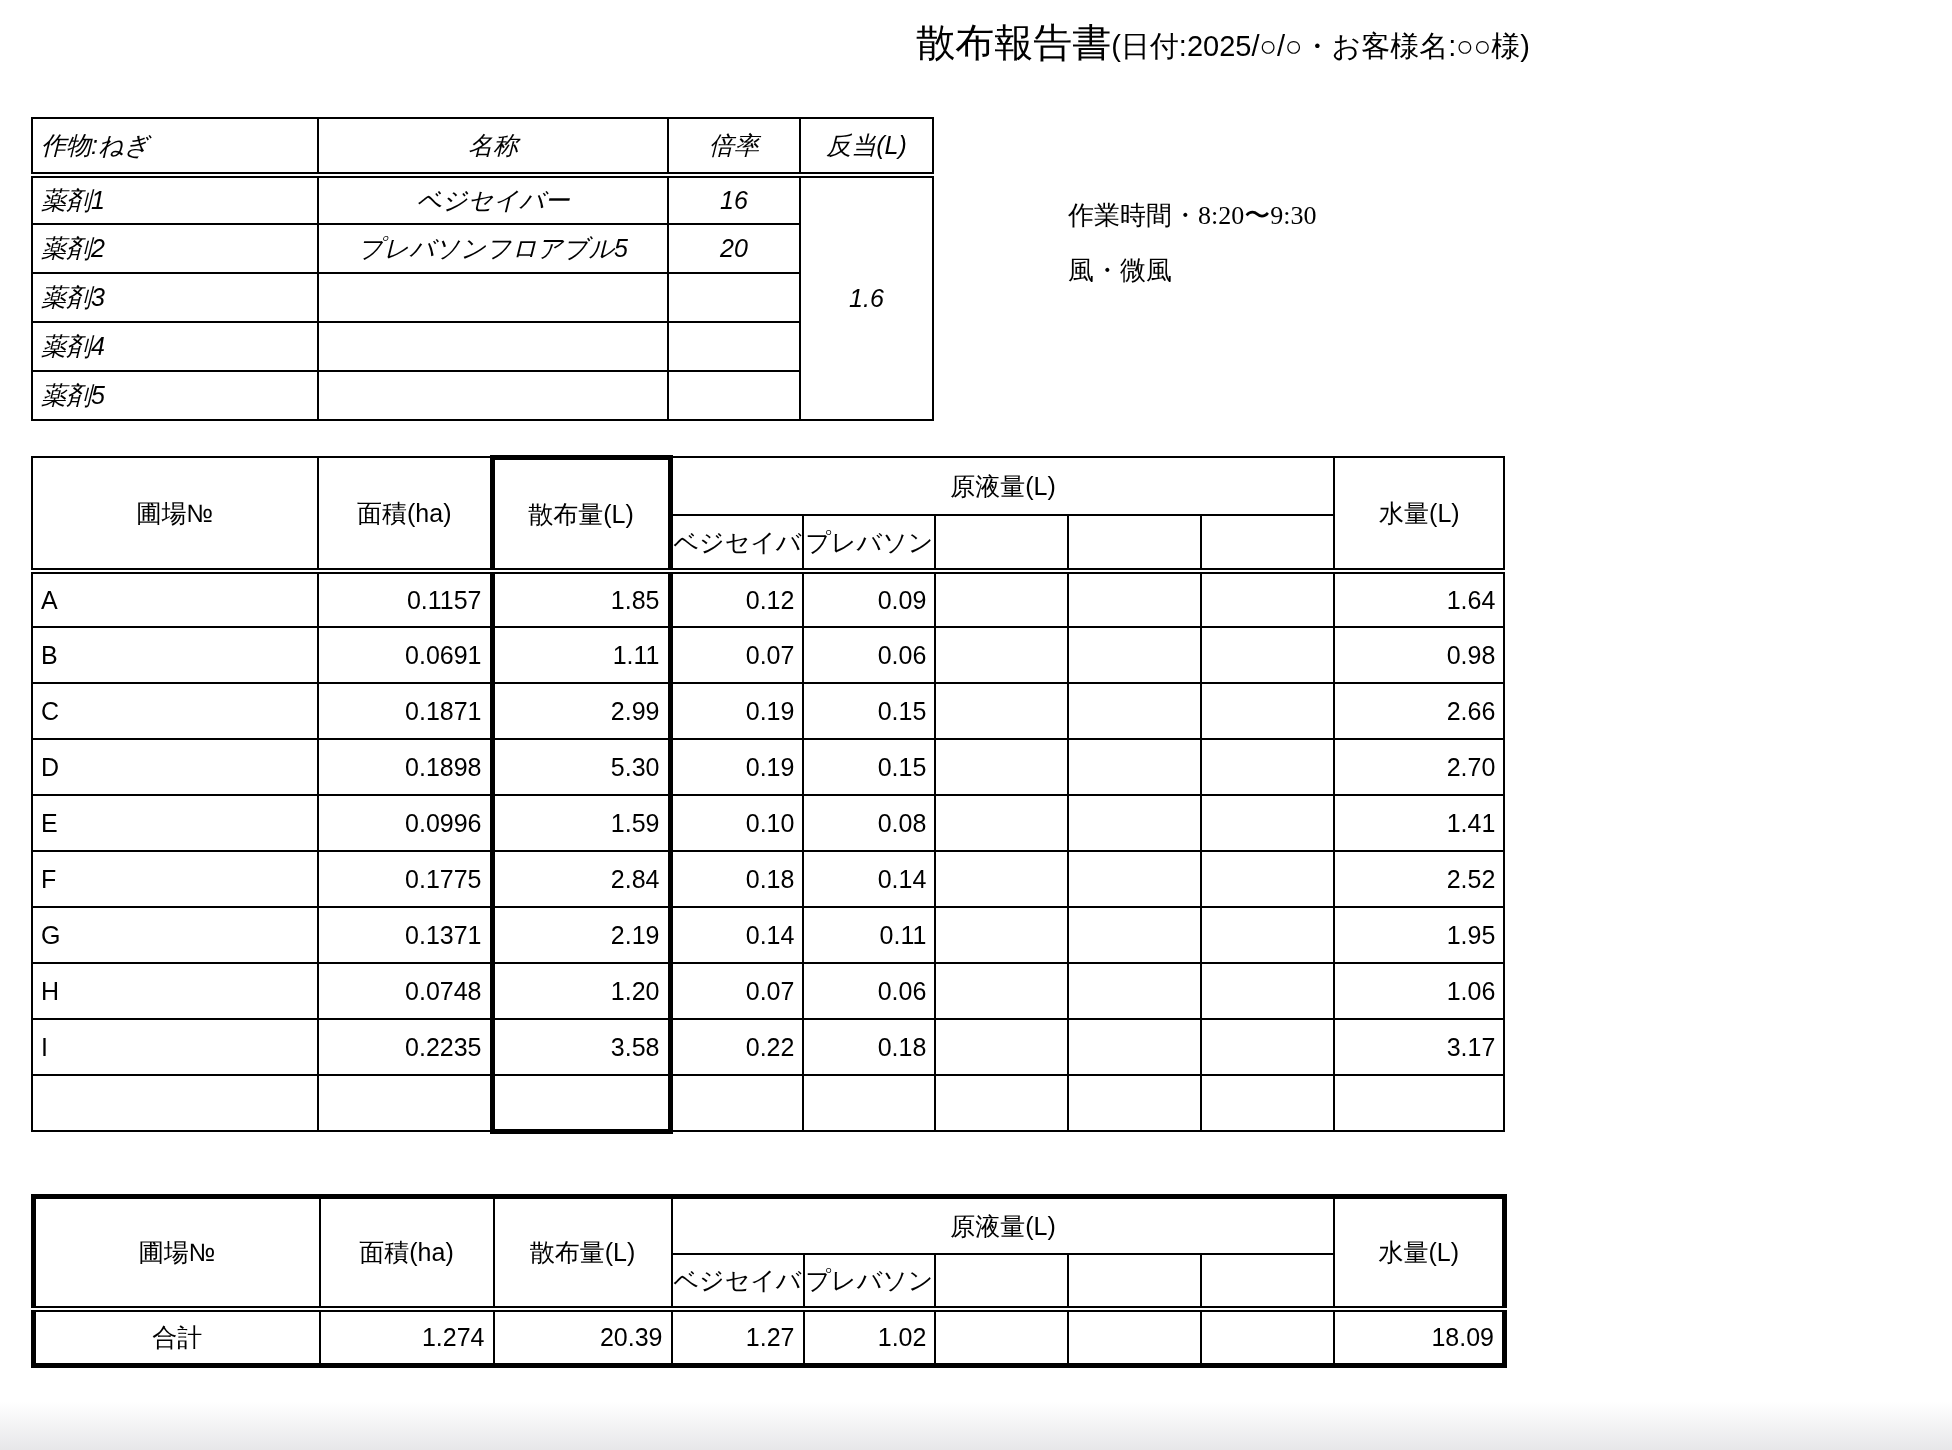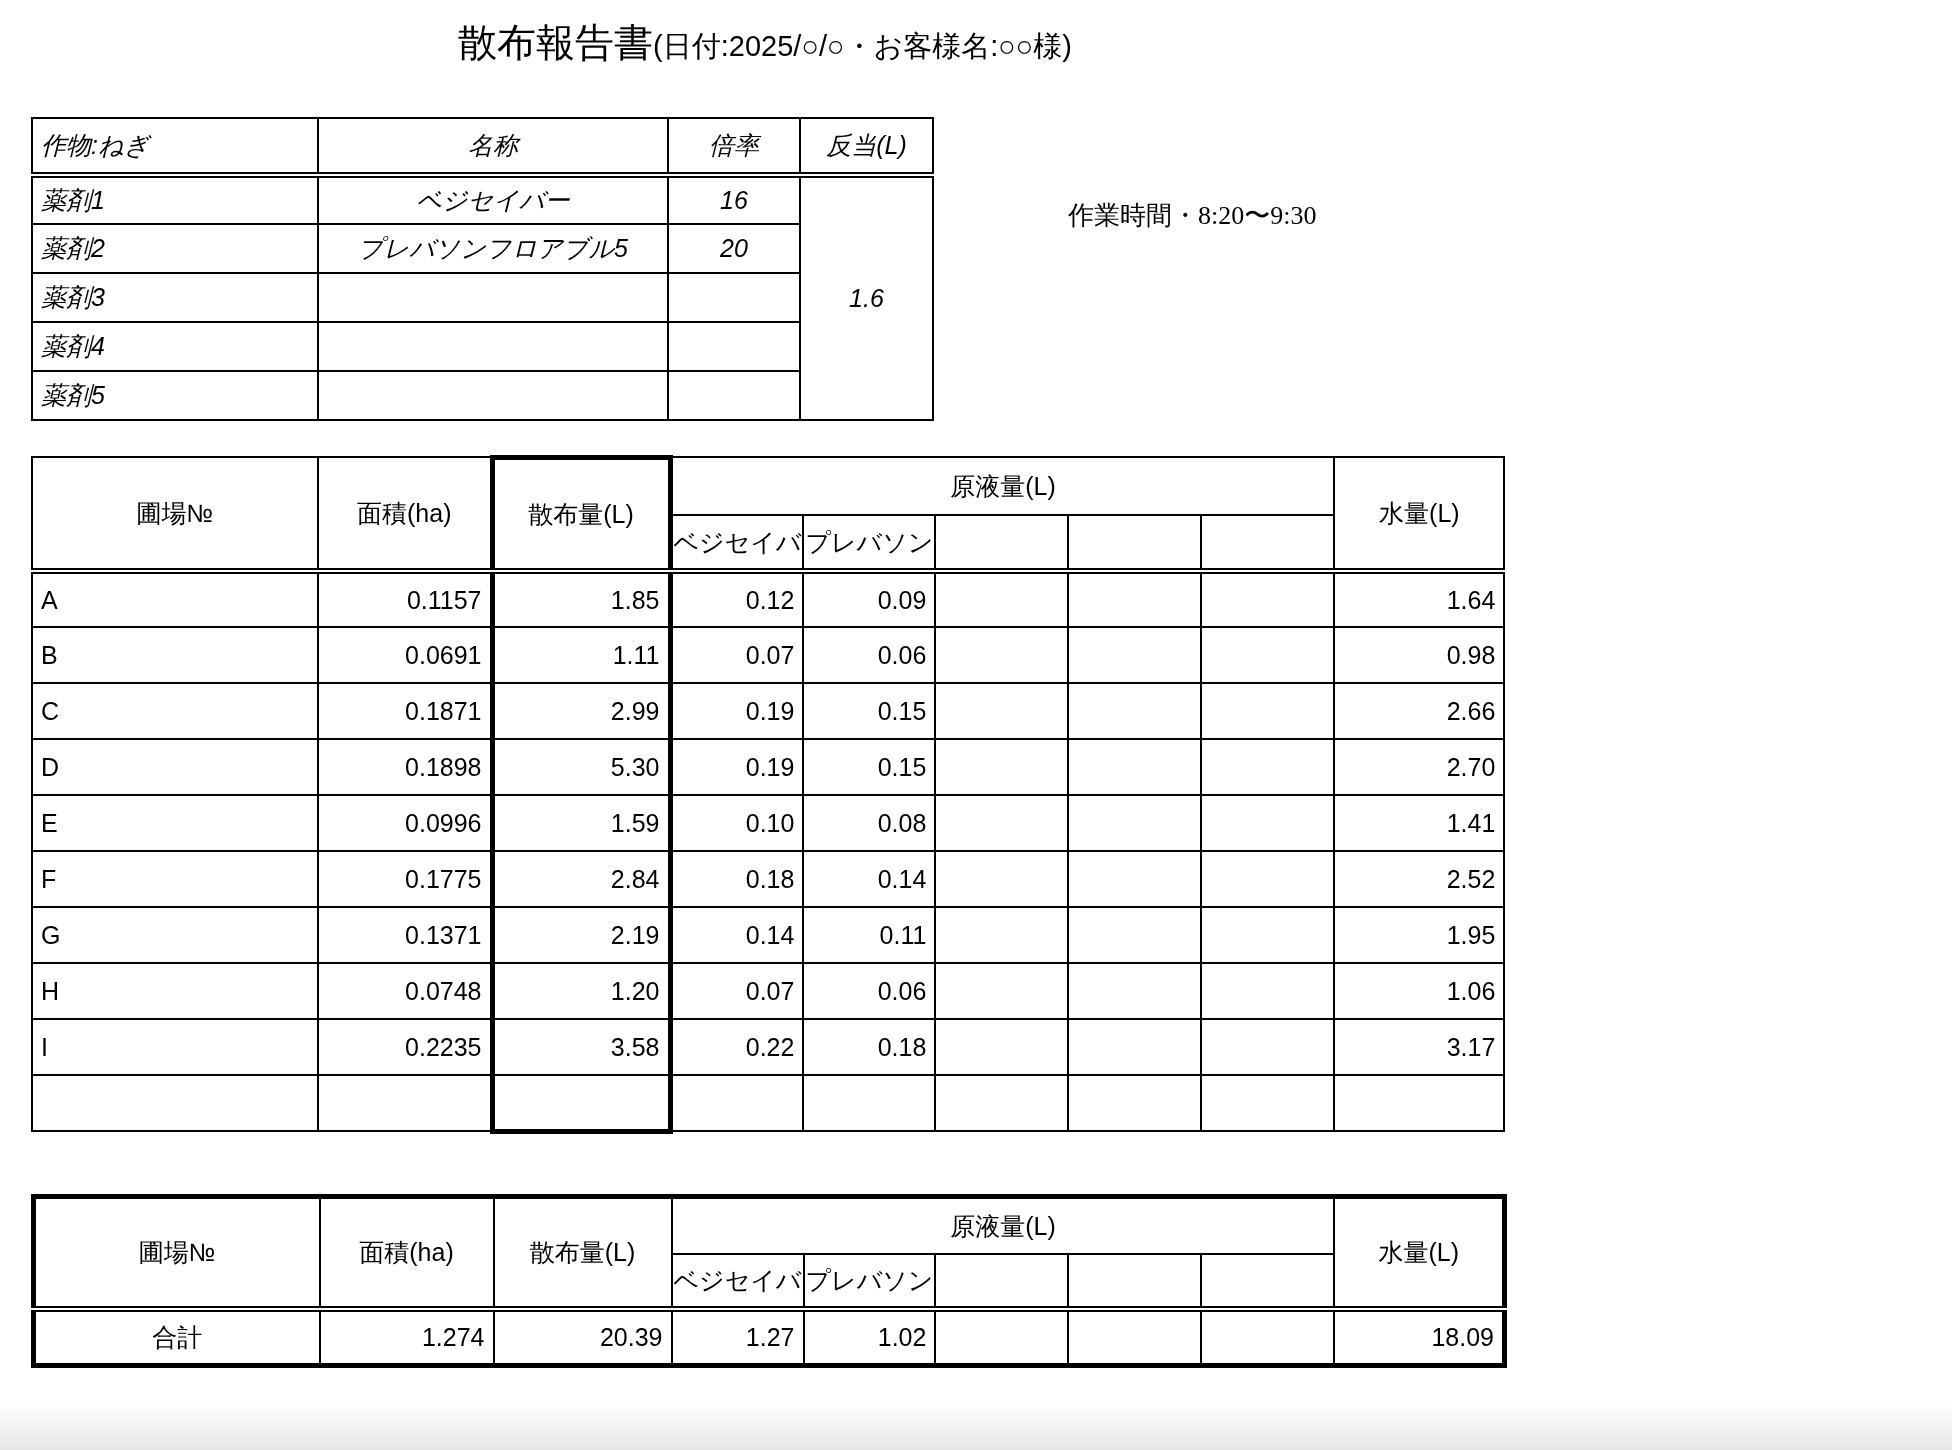--- a/index.html
+++ b/index.html
@@ -7,21 +7,21 @@
   body {
     width: 1952px; height: 1450px;
     background: #ffffff; color: #000;
     font-family: "Liberation Sans", "DejaVu Sans", sans-serif;
     position: relative; overflow: hidden;
   }
   .page { position: relative; width: 1952px; height: 1450px; }
 
   .title {
     width: 1530px; padding-top: 20px;
-    text-align: center; font-size: 39px; line-height: 1.2;
+    text-align: right; font-size: 39px; line-height: 1.2;
     white-space: nowrap;
   }
   .title .sub { font-size: 29px; }
 
   table { border-collapse: collapse; table-layout: fixed; margin-left: 31px; }
   th, td {
     border: 2px solid #000; padding: 0 8px;
     font-size: 25px; font-weight: 400;
     white-space: nowrap; overflow: visible; vertical-align: middle;
   }
@@ -114,20 +114,21 @@
     <tr>
       <td class="left">薬剤5</td>
       <td class="ctr"></td>
       <td class="ctr"></td>
     </tr>
   </tbody>
     </table>
 
   <div class="work-info">
     <div>作業時間・8:20〜9:30</div>
+    <div>風・微風</div>
   </div>
 
   <table class="t2">
     <colgroup>
       <col style="width:286px">
         <col style="width:174px">
         <col style="width:178px">
       <col style="width:132px">
         <col style="width:131px">
         <col style="width:133px">

